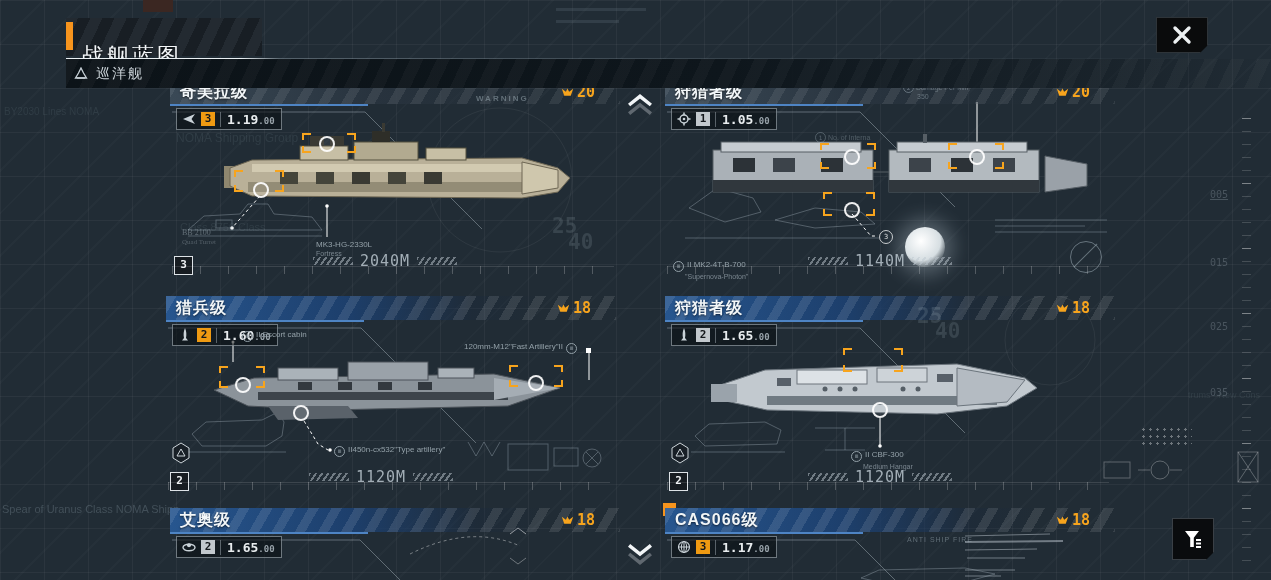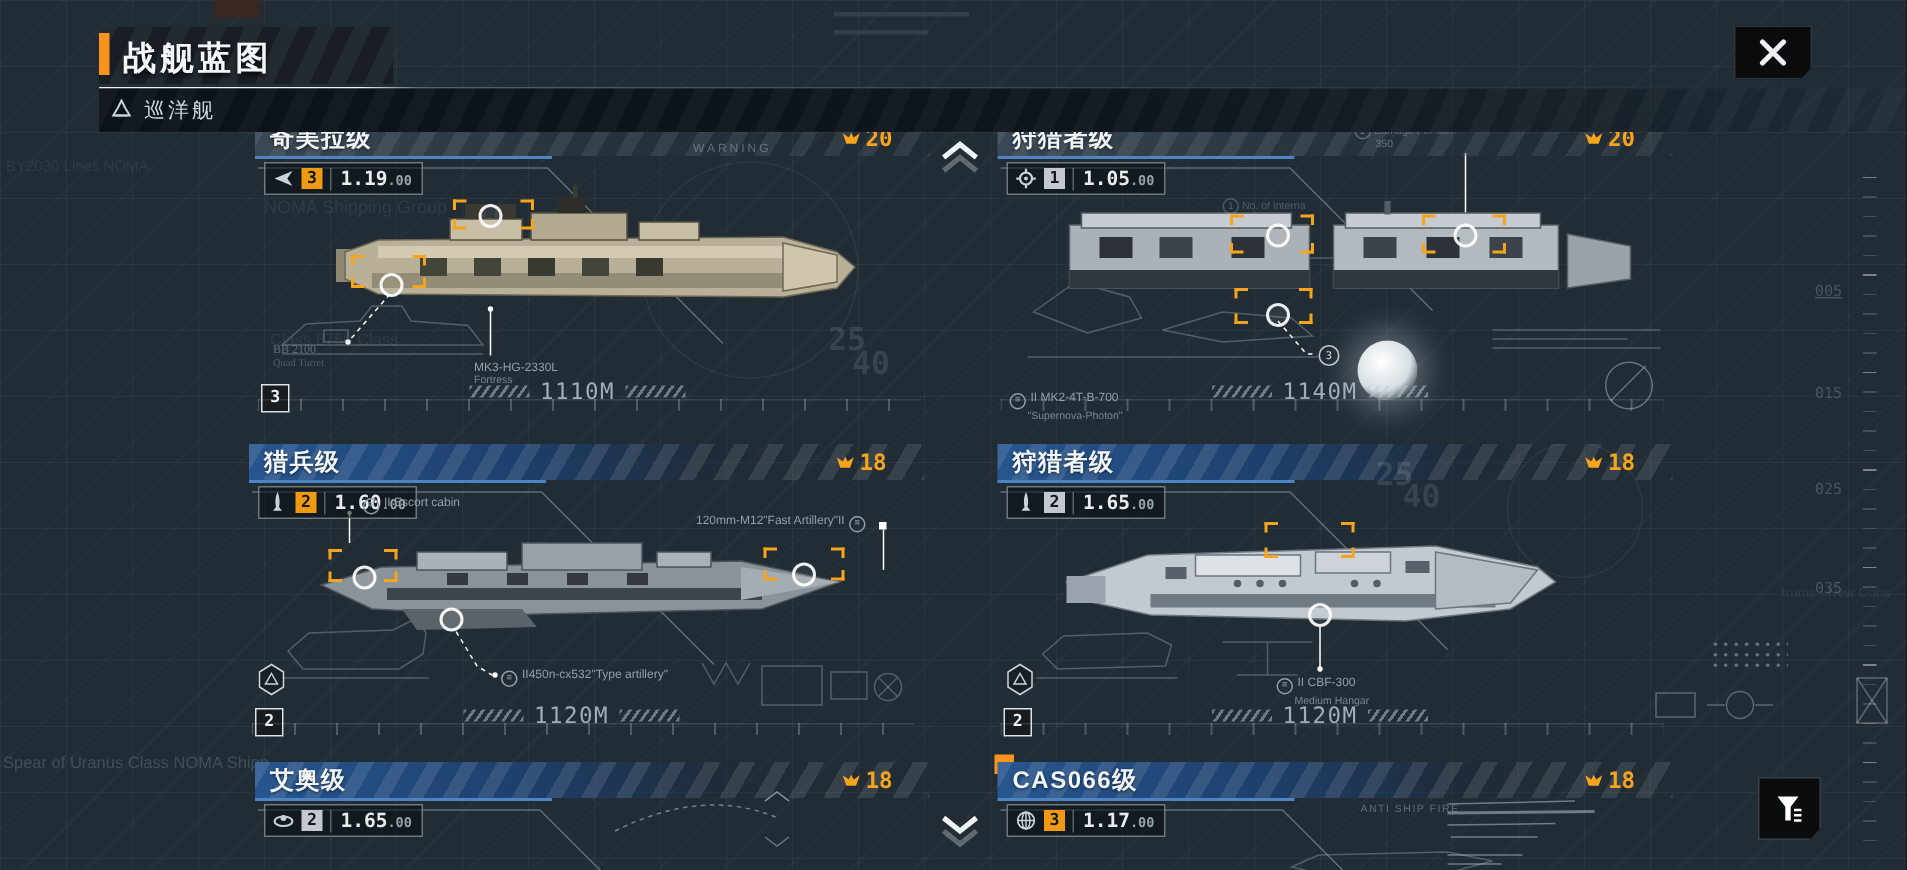--- a/index.html
+++ b/index.html
@@ -11,21 +11,21 @@
       repeating-linear-gradient(135deg, rgba(255,255,255,.018) 0 2px, transparent 2px 30px),
       linear-gradient(rgba(255,255,255,.045) 1px, transparent 1px),
       linear-gradient(90deg, rgba(255,255,255,.045) 1px, transparent 1px);
     background-size:auto,44px 44px,44px 44px;}
   .abs{position:absolute;}
 
   
   .titleslab{position:absolute;left:66px;top:18px;width:196px;height:38px;
     background:repeating-linear-gradient(115deg,#232a31 0 11px,#181e24 11px 22px);}
   .titleaccent{position:absolute;left:66px;top:22px;width:7px;height:28px;background:#f7941d;}
-  .pagetitle{position:absolute;left:82px;top:24px;font-size:22px;font-weight:bold;color:#f4f7f9;
+  .pagetitle{position:absolute;left:82px;top:41px;font-size:22px;font-weight:normal;color:#f4f7f9;
     letter-spacing:3px;text-shadow:0 2px 3px rgba(0,0,0,.7);white-space:nowrap;}
   .titleunderline{position:absolute;left:66px;top:58px;right:0;height:1px;
     background:linear-gradient(90deg,#eaf0f3 0,#eaf0f3 175px,rgba(180,196,206,.35) 215px,rgba(180,196,206,.12) 60%,transparent 96%);}
   .catbar{position:absolute;left:66px;top:59px;right:0;height:29px;
     background:
       repeating-linear-gradient(115deg, rgba(255,255,255,.03) 0 12px, transparent 12px 24px),
       linear-gradient(90deg,#0c1318 0%,#0e161c 55%,rgba(14,22,28,.45) 85%,rgba(14,22,28,0) 100%);}
   .catlabel{position:absolute;left:96px;top:65px;font-size:14px;color:#cdd5da;letter-spacing:2px;}
   .caticon{position:absolute;left:74px;top:66px;}
   .techbtn{position:absolute;left:962px;top:20px;width:185px;height:31px;
@@ -217,33 +217,33 @@
           <rect x="94" y="56" width="18" height="12" fill="#44443a"></rect>
         <rect x="130" y="56" width="18" height="12" fill="#3a3a33"></rect>
           <rect x="166" y="56" width="18" height="12" fill="#44443a"></rect>
         <rect x="202" y="56" width="18" height="12" fill="#3a3a33"></rect>
         <polygon points="300,46 336,54 336,72 300,78" fill="#cfc7ad" stroke="#6e6754"></polygon>
       </svg>
       <div class="obracket" style="left:132px;top:53px;width:54px;height:20px;"></div>
       <div class="obracket" style="left:64px;top:90px;width:50px;height:22px;"></div>
       <div class="wcircle" style="left:149px;top:56px;width:16px;height:16px;"></div>
       <div class="wcircle" style="left:83px;top:102px;width:16px;height:16px;"></div>
-      <span class="faint" style="left:292px;top:14px;font-size:8px;letter-spacing:2px;">WARNING</span>
+      <span class="faint" style="left:306px;top:14px;font-size:8px;letter-spacing:2px;font-weight:bold;">WARNING</span>
       <div class="ann" style="left:146px;top:160px;">
         <span>MK3-HG-2330L</span><span class="sub">Fortress</span>
       </div>
       <div class="ann" style="left:12px;top:148px;opacity:.55;font-family:Liberation Serif, serif;">
         <span>BB 2100</span><span class="sub">Quad Turret</span>
       </div>
       <span class="bignum" style="left:382px;top:134px;">25</span>
       <span class="bignum" style="left:398px;top:150px;">40</span>
       <div class="cbadge">3</div>
       <div class="lenwrap">
         <span class="hatch"></span>
-        <span class="lenlabel">1110M</span>
+        <span class="lenlabel">2040M</span>
         <span class="hatch"></span>
       </div>
       <div class="ruler"></div>
     </div>
 
     <div class="card" id="card1" style="left:665px;top:-8px;">
       <svg class="deco" width="450" height="197">
         <polyline points="2,32 195,32 290,127" class="hline"></polyline>
         <line x1="312" y1="22" x2="312" y2="64" class="wl"></line>
           <circle cx="312" cy="64" r="1.8" class="wd"></circle>

